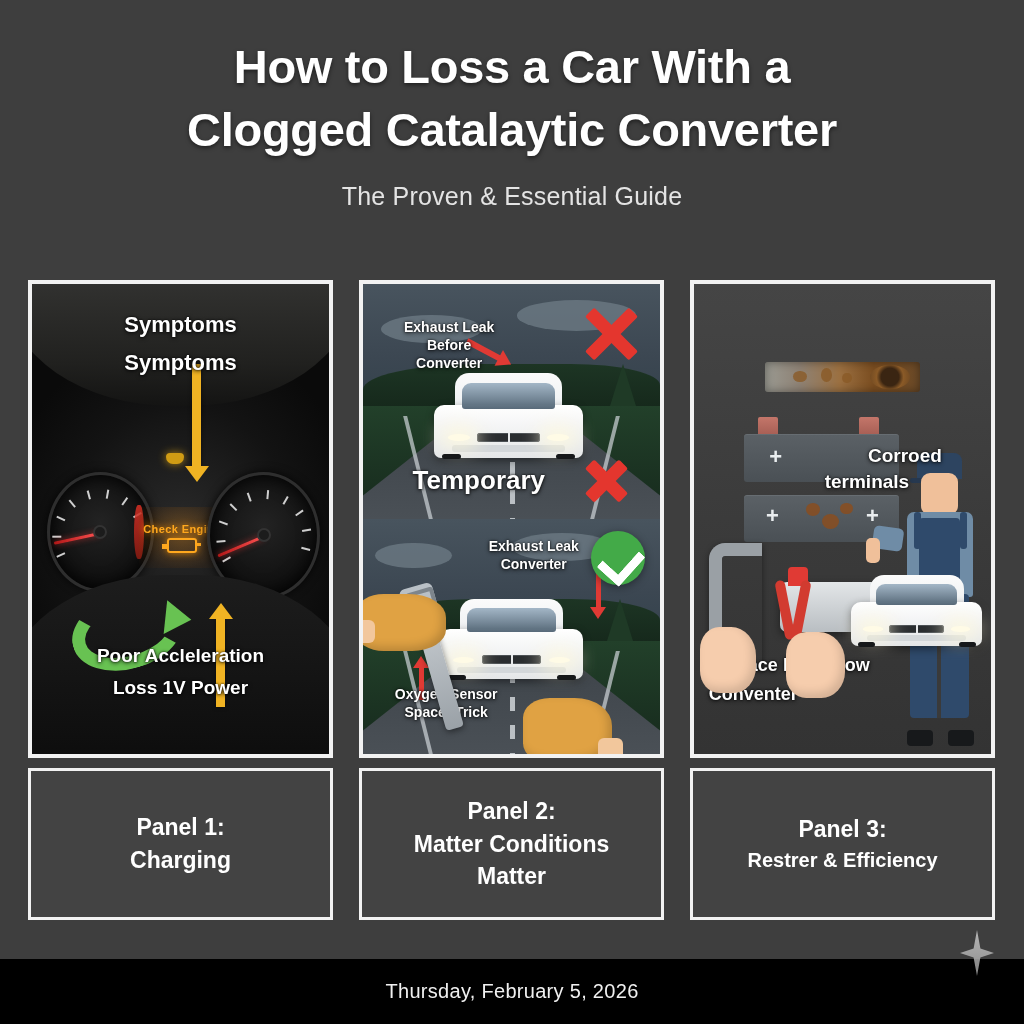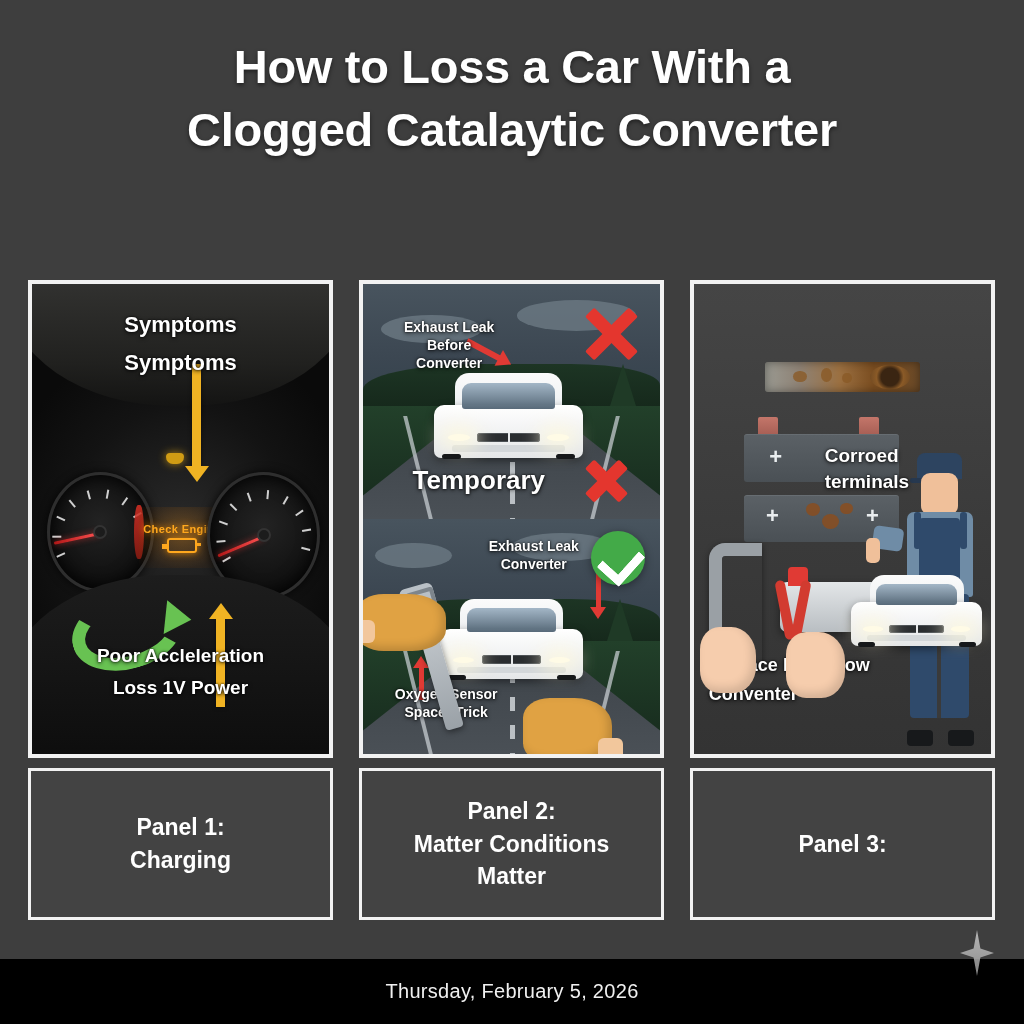--- a/index.html
+++ b/index.html
@@ -337,20 +337,21 @@
 </head>
 <body>
 
 <div id="poster">
 
   <div id="header">
     <div id="title">
       <span class="ln">How to Loss a Car With a</span>
       <span class="ln">Clogged Catalaytic Converter</span>
     </div>
+    <div id="subtitle">The Proven &amp; Essential Guide</div>
   </div>
 
   <div id="panels">
 
     <div class="panel">
       <div class="panel-art">
         <div class="dash">
           <div class="dash-hood"></div>
 
           <div class="gauge" id="g-tach">
@@ -574,28 +575,29 @@
               <div class="lower"></div>
               <div class="hl l"></div>
               <div class="hl r"></div>
               <div class="tire l"></div>
               <div class="tire r"></div>
             </div>
             <div class="wind"></div>
           </div>
         </div>
 
-        <div class="lbl" style="left:44%; top:34%; width:54%; font-size:19px; text-align:left;">Corroed</div>
+        <div class="lbl" style="left:44%; top:34%; width:54%; font-size:19px; text-align:center;">Corroed</div>
         <div class="lbl" style="left:44%; top:39.5%; width:54%; font-size:19px; text-align:left;">terminals</div>
         <div class="lbl" style="left:5%; top:79%; width:80%; font-size:18px; text-align:left;">Replace High-Flow</div>
         <div class="lbl" style="left:5%; top:85%; width:80%; font-size:18px; text-align:left;">Conventer</div>
       </div>
 
       <div class="panel-cap">
         <div class="cap-l1">Panel 3:</div>
+        <div class="cap-l3" style="font-size:20px;">Restrer &amp; Efficiency</div>
       </div>
     </div>
 
   </div>
 
   <div id="watermark">
     <div class="star"></div>
   </div>
 
   <div id="footer">

